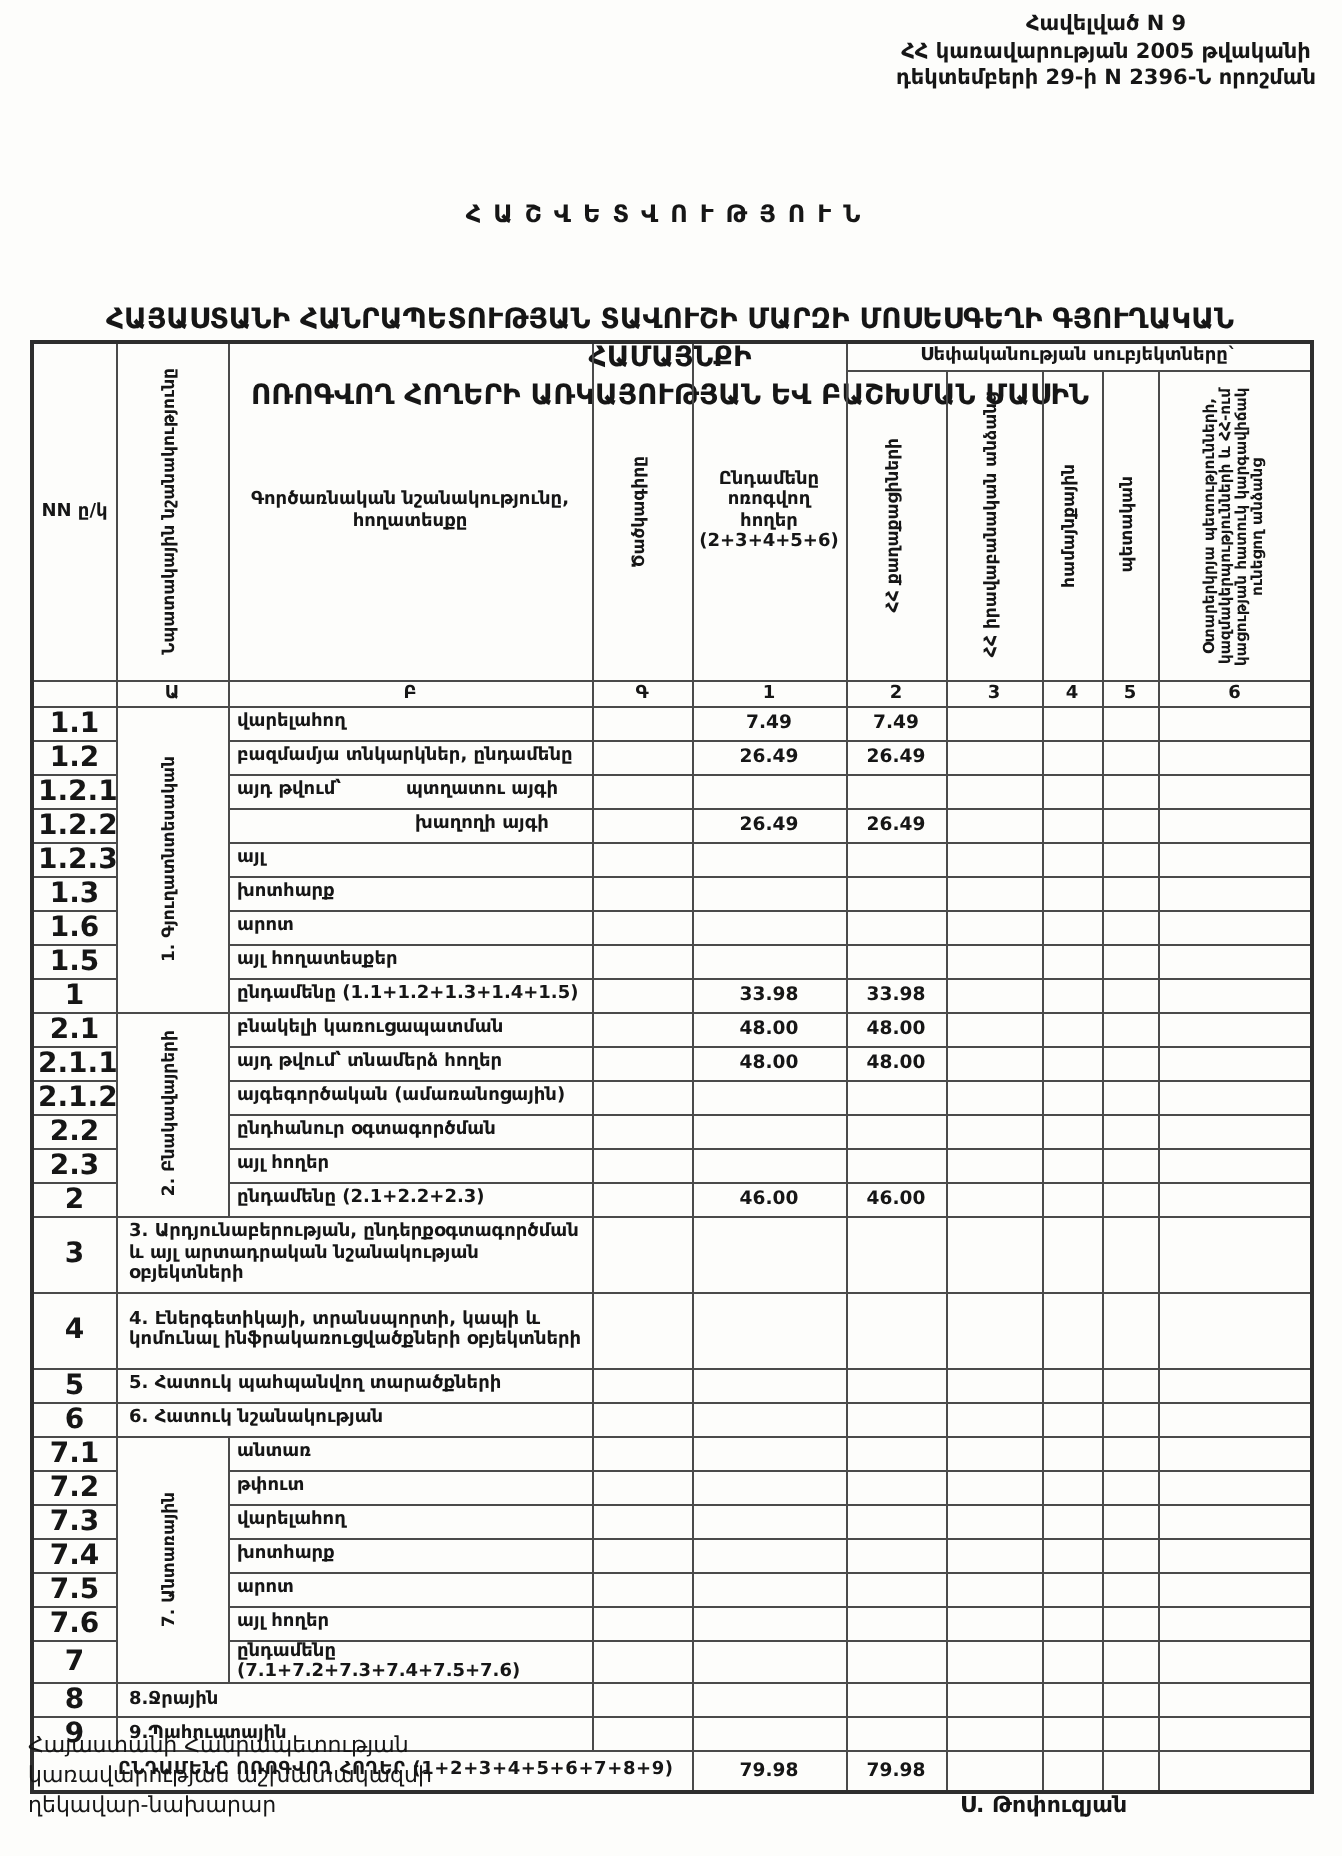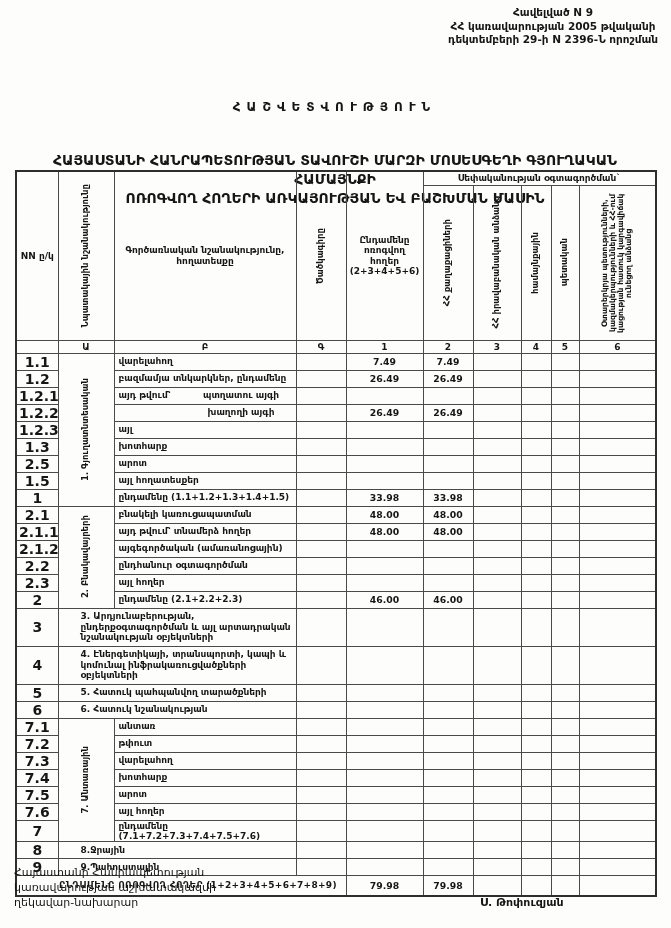--- a/index.html
+++ b/index.html
@@ -41,21 +41,21 @@
     writing-mode:vertical-rl;transform:rotate(180deg);
     margin:0 auto;line-height:1.15;font-size:8.5px;white-space:normal;
     max-height:150px;
   }
   .v.small{font-size:7.6px;line-height:1.05;}
   .report tbody tr{height:17px;}
   .report tbody tr.tall{height:38px;}
   .report tbody tr.grand{height:20px;}
   td.num{text-align:center;font-size:14px;}
   td.lbl{text-align:left;padding-left:4px;line-height:1.15;}
-  td.lbl.wide-lbl{padding-left:22px;}
+  td.lbl.wide-lbl{padding-left:6px;}
   td.val{text-align:center;font-size:9.3px;}
   td.code{background:transparent;}
   td.grand-lbl{padding-left:42px;font-size:9px;letter-spacing:.3px;}
   .sub-left{display:inline-block;width:42%;vertical-align:middle;}
   .sub-right{display:inline-block;width:56%;text-align:center;vertical-align:middle;}
   .footer-left{
     position:absolute;top:866px;left:14px;
     font-size:11px;font-weight:400;line-height:1.35;
   }
   .signature{
@@ -96,21 +96,21 @@
     <tr class="h-own">
       <th rowspan="2">NN ը/կ</th>
       <th rowspan="2" class="vert">
         <div class="v">Նպատակային նշանակությունը</div>
       </th>
       <th rowspan="2">Գործառնական նշանակությունը, հողատեսքը</th>
       <th rowspan="2" class="vert">
         <div class="v">Ծածկագիրը</div>
       </th>
       <th rowspan="2">Ընդամենը ոռոգվող հողեր (2+3+4+5+6)</th>
-      <th colspan="5">Սեփականության օգտագործման`</th>
+      <th colspan="5">Սեփականության սուբյեկտները`</th>
     </tr>
     <tr class="h-main">
       <th class="vert">
         <div class="v">ՀՀ քաղաքացիների</div>
         </th>
       <th class="vert">
         <div class="v">ՀՀ իրավաբանական անձանց</div>
         </th>
       <th class="vert">
         <div class="v">համայնքային</div>
@@ -199,21 +199,21 @@
         <td class="lbl">խոտհարք</td>
         <td class="code"></td>
         <td class="val tot"></td>
         <td class="val"></td>
         <td class="val"></td>
         <td class="val"></td>
         <td class="val"></td>
         <td class="val"></td>
       </tr>
       <tr>
-        <td class="num">2.5</td>
+        <td class="num">1.6</td>
         <td class="lbl">արոտ</td>
         <td class="code"></td>
         <td class="val tot"></td>
         <td class="val"></td>
         <td class="val"></td>
         <td class="val"></td>
         <td class="val"></td>
         <td class="val"></td>
       </tr>
       <tr>

